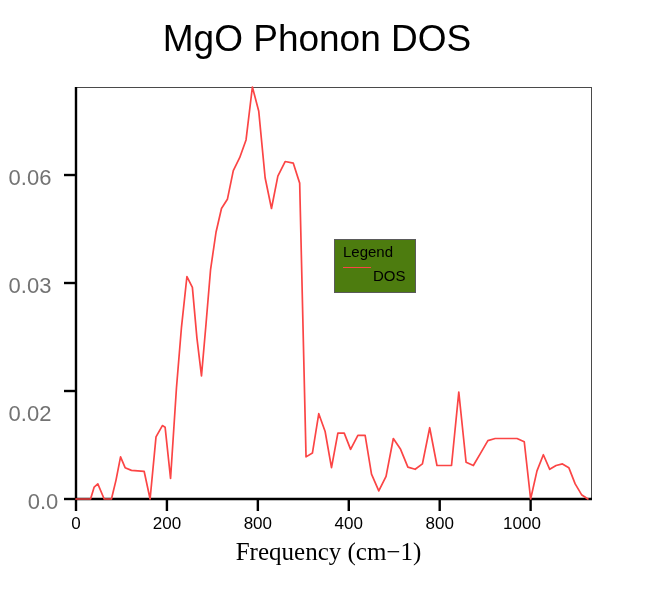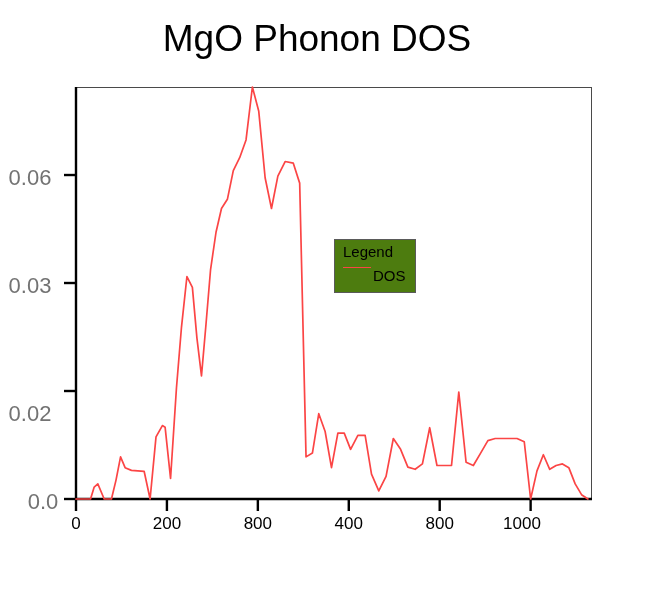--- a/index.html
+++ b/index.html
@@ -163,20 +163,21 @@
     </div>
   <div id="x-tick-labels">
       <div class="tick-label-x" style="left: 36px; top: 514px; width: 80px;">0</div>
       <div class="tick-label-x" style="left: 126.925px; top: 514px; width: 80px;">200</div>
       <div class="tick-label-x" style="left: 217.85px; top: 514px; width: 80px;">800</div>
       <div class="tick-label-x" style="left: 308.775px; top: 514px; width: 80px;">400</div>
       <div class="tick-label-x" style="left: 399.7px; top: 514px; width: 80px;">800</div>
       <div class="tick-label-x" style="left: 482px; top: 514px; width: 80px;">1000</div>
     </div>
 
+  <div id="x-axis-label">Frequency (cm−1)</div>
 
   <div id="legend-box">
     <div id="legend-title">Legend</div>
     <div id="legend-entry">
       <span id="legend-swatch" style="border-top-color: rgb(251, 69, 69);"></span>
       <span id="legend-entry-label">DOS</span>
     </div>
   </div>
 
 </div>

